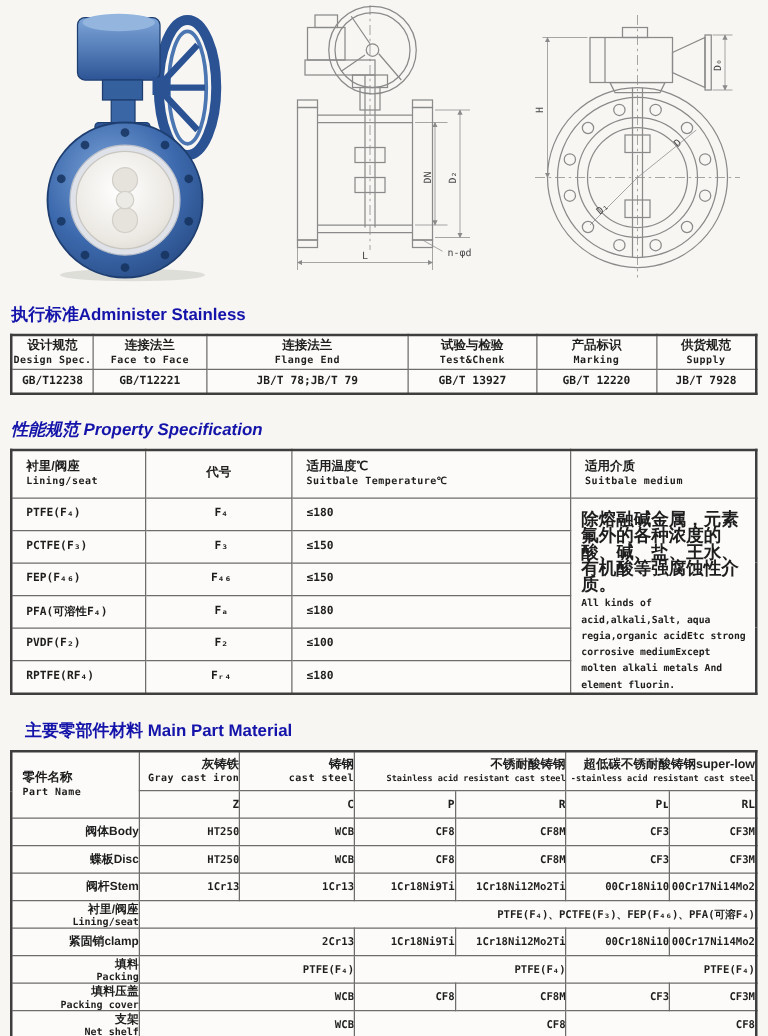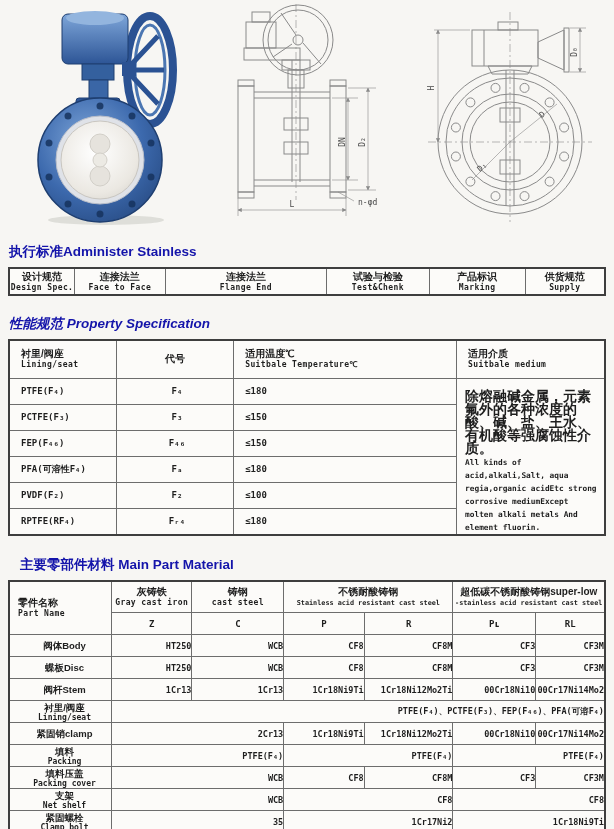--- a/index.html
+++ b/index.html
@@ -46,26 +46,26 @@
   
   #t2 th { height:38px; vertical-align:middle; text-align:left; padding-left:11px; }
   #t2 th.cc { text-align:center; padding-left:0; }
   #t2 td { height:18px; vertical-align:middle; font-family:"DejaVu Sans Mono",monospace; font-weight:bold; font-size:9px; padding-left:11px; }
   #t2 td.cc { text-align:center; padding-left:4px; }
   #t2 td.medium { vertical-align:top; padding:12px 6px 0 8px; height:auto; }
   .med-cn { font-family:Liberation Mono, monospace; font-weight:bold; font-size:14px; line-height:13px; }
   .med-en { font-family:"DejaVu Sans Mono",monospace; font-weight:bold; font-size:7.8px; line-height:13px; }
 
   
-  #t3 th { vertical-align:middle; text-align:center; }
+  #t3 th { vertical-align:middle; text-align:right; }
   #t3 .grp { height:32px; }
   .gen { font-size:6.8px; letter-spacing:0; }
   #t3 .coderow th { height:22px; }
   #t3 td { height:22px; text-align:right; vertical-align:middle; font-family:"DejaVu Sans Mono",monospace; font-weight:bold; font-size:8.5px; padding:0; }
-  #t3 td.lbl { text-align:center; padding-left:8px; }
+  #t3 td.lbl { text-align:right; padding-left:8px; }
   #t3 .lbl .cn { font-size:9.5px; line-height:11px; }
   #t3 .lbl .en { font-size:8px; line-height:9px; letter-spacing:0; }
   #t3 th.pn { text-align:left; padding-left:8px; }
 
   svg text { font-family:"DejaVu Sans Mono",monospace; font-size:8px; fill:#4a4a4a; }
 </style>
 </head>
 <body>
 
 <div class="drawings">
@@ -257,20 +257,28 @@
         </th>
     <th>
           <div class="cn">产品标识</div>
           <div class="en">Marking</div>
         </th>
     <th>
           <div class="cn">供货规范</div>
           <div class="en">Supply</div>
         </th>
   </tr>
+  <tr>
+    <td>GB/T12238</td>
+    <td>GB/T12221</td>
+    <td>JB/T 78;JB/T 79</td>
+    <td>GB/T 13927</td>
+    <td>GB/T 12220</td>
+    <td>JB/T 7928</td>
+  </tr>
 </tbody>
   </table>
 
 <div class="heading" id="h-property">性能规范 Property Specification</div>
 
 <table id="t2">
   <colgroup>
     <col style="width:18%">
       <col style="width:19.7%">
       <col style="width:37.4%">

